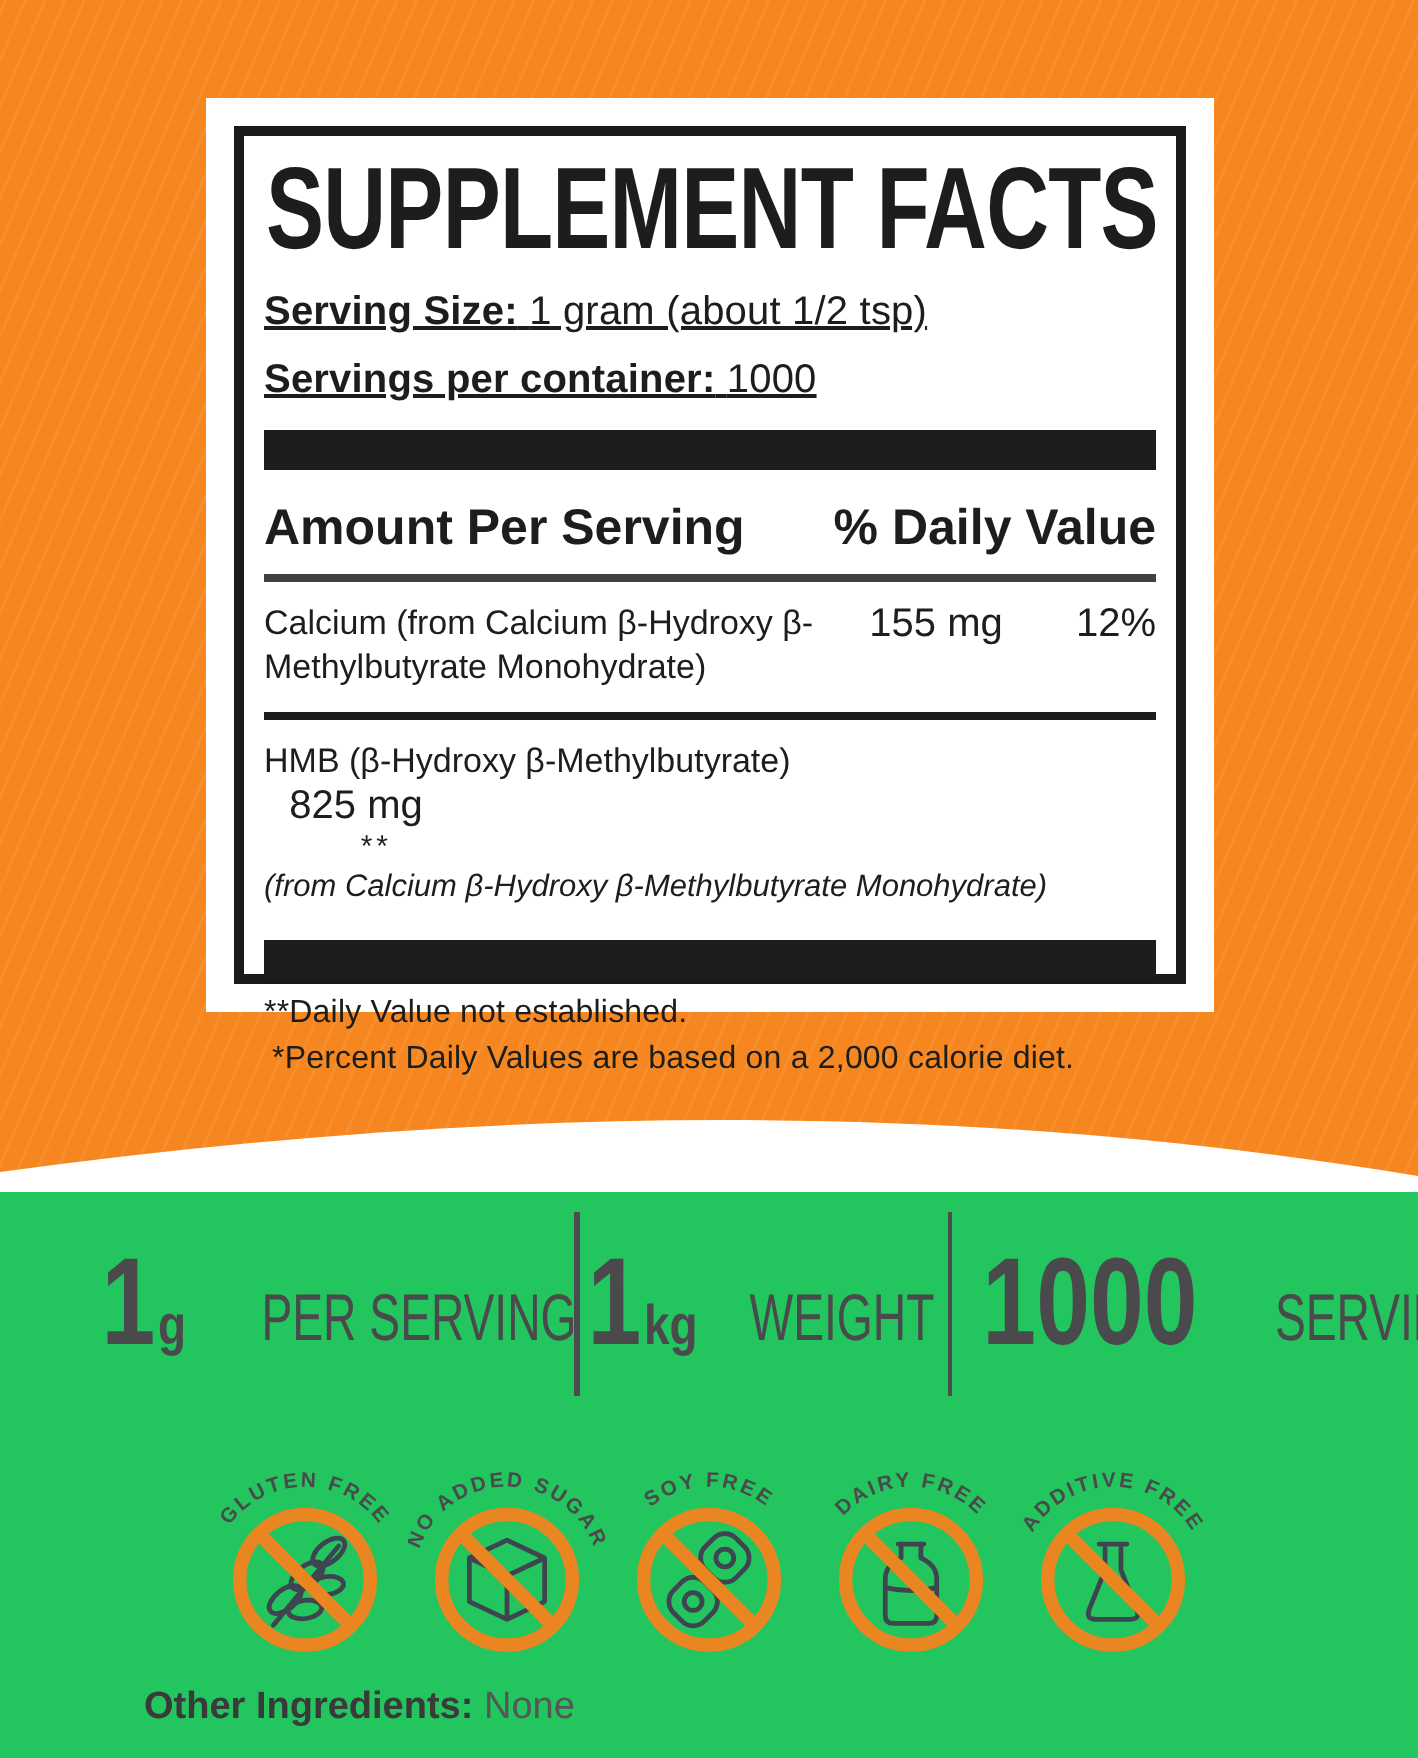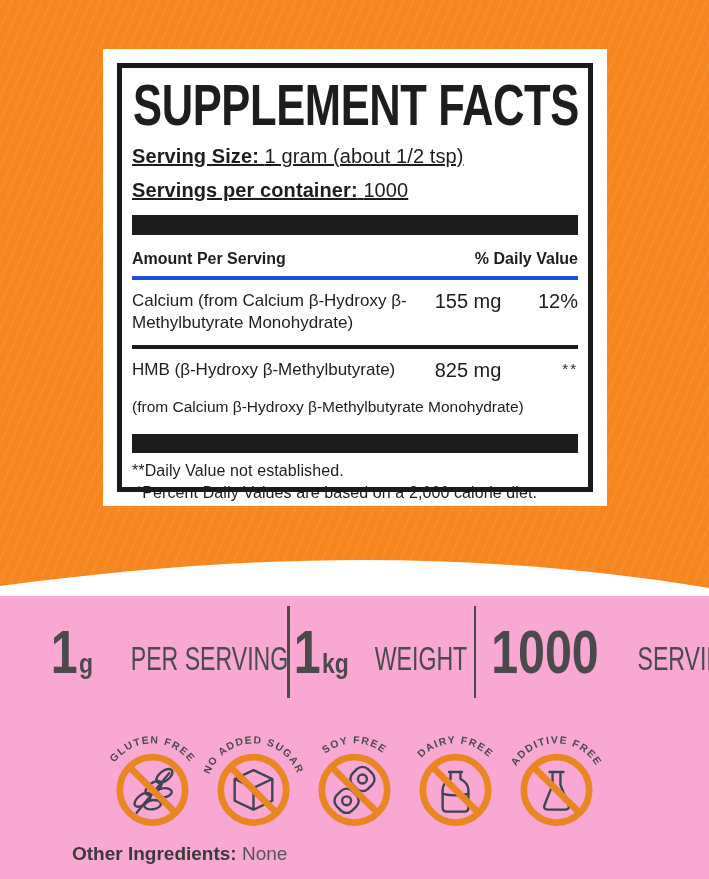--- a/index.html
+++ b/index.html
@@ -1,17 +1,17 @@
 <!DOCTYPE html>
 <html><head>
 <meta charset="utf-8">
 <style>
   html,body{margin:0;padding:0;}
   body{width:709px;height:879px;background:#ffffff;font-family:"Liberation Sans",sans-serif;overflow:hidden;}
-  .stage{position:relative;width:709px;height:879px;background:#f9a8d4;}
+  .stage{position:relative;width:709px;height:879px;background:#22c55e;}
 
   
   .orange-bg{
     position:absolute;left:0;top:0;width:709px;height:596px;
     background-color:#f6861f;
     background-image:
       repeating-linear-gradient(293deg, rgba(255,255,255,0.07) 0 1.5px, rgba(255,255,255,0) 1.5px 9px);
   }
   .swoosh{position:absolute;left:0;bottom:0;width:709px;height:56px;display:block;}
 
@@ -26,30 +26,30 @@
     font-weight:bold;font-size:58px;line-height:1.0;letter-spacing:-0.5px;
     white-space:nowrap;transform:scaleX(0.75);transform-origin:left center;
     margin:2px 0 10px 1px;
   }
   .sf-line{font-size:20px;margin-top:11px;letter-spacing:0.1px;text-decoration:underline;}
   .sf-line .lbl{font-weight:bold;}
   .bar{height:20px;background:#1d1d1b;margin-top:13px;}
   .bar2{height:19px;background:#1d1d1b;margin-top:9px;}
   .hdr-row{
     display:flex;justify-content:space-between;align-items:flex-start;
-    font-weight:bold;font-size:16px;
-    padding:15px 0 8px 0;border-bottom:4px solid #1d4ed8;
+    font-weight:bold;font-size:25px;
+    padding:15px 0 8px 0;border-bottom:4px solid #404040;
   }
   .frow{display:flex;align-items:flex-start;padding:10px 0 11px 0;font-size:17px;line-height:1.3;}
   .frow.bordered{border-bottom:4px solid #1d1d1b;}
   .fname{flex:1;padding-right:6px;}
   .famt{width:92px;text-align:center;font-size:20px;line-height:1.1;}
   .fdv{width:64px;text-align:right;font-size:20px;line-height:1.1;}
   .fdv.stars{font-size:15px;letter-spacing:2px;padding-top:2px;}
-  .row2{font-size:15.5px;line-height:1.25;margin-top:16px;padding-bottom:8px;}
+  .row2{font-size:15.5px;line-height:1.25;margin-top:1px;padding-bottom:8px;font-style:italic;}
   .footnotes{font-size:16px;line-height:1.4;margin-top:7px;letter-spacing:0.1px;}
   .footnotes .fn2{padding-left:4px;}
 
   
   .stats-row{position:absolute;left:0;top:606px;width:709px;display:flex;justify-content:center;align-items:stretch;color:#4a4a4c;}
   .stat{display:flex;align-items:center;}
   .stat.c1{width:240px;}.stat.c2{width:184px;}.stat.c3{width:186px;}
   .stat-num{line-height:1;white-space:nowrap;}
   .stat-num .num{display:inline-block;font-weight:bold;font-size:62px;line-height:1;transform:scaleX(0.78);transform-origin:center bottom;}
   .stat-num .unit{display:inline-block;font-weight:bold;font-size:28px;line-height:1;transform:scaleX(0.82);transform-origin:left bottom;margin-left:-2px;}
@@ -98,21 +98,21 @@
         <span>% Daily Value</span>
       </div>
 
       <div class="frow bordered">
         <div class="fname">Calcium (from Calcium β-Hydroxy β-Methylbutyrate Monohydrate)</div>
         <div class="famt">155 mg</div>
         <div class="fdv">12%</div>
       </div>
 
       <div>
-        <div class="frow" style="padding-bottom:0;">
+        <div class="frow" style="padding-bottom:0;flex-direction:column;">
           <div class="fname">HMB (β-Hydroxy β-Methylbutyrate)</div>
           <div class="famt">825 mg</div>
           <div class="fdv stars">**</div>
         </div>
         <div class="row2">(from Calcium β-Hydroxy β-Methylbutyrate Monohydrate)</div>
       </div>
 
       <div class="bar2"></div>
 
       <div class="footnotes">

